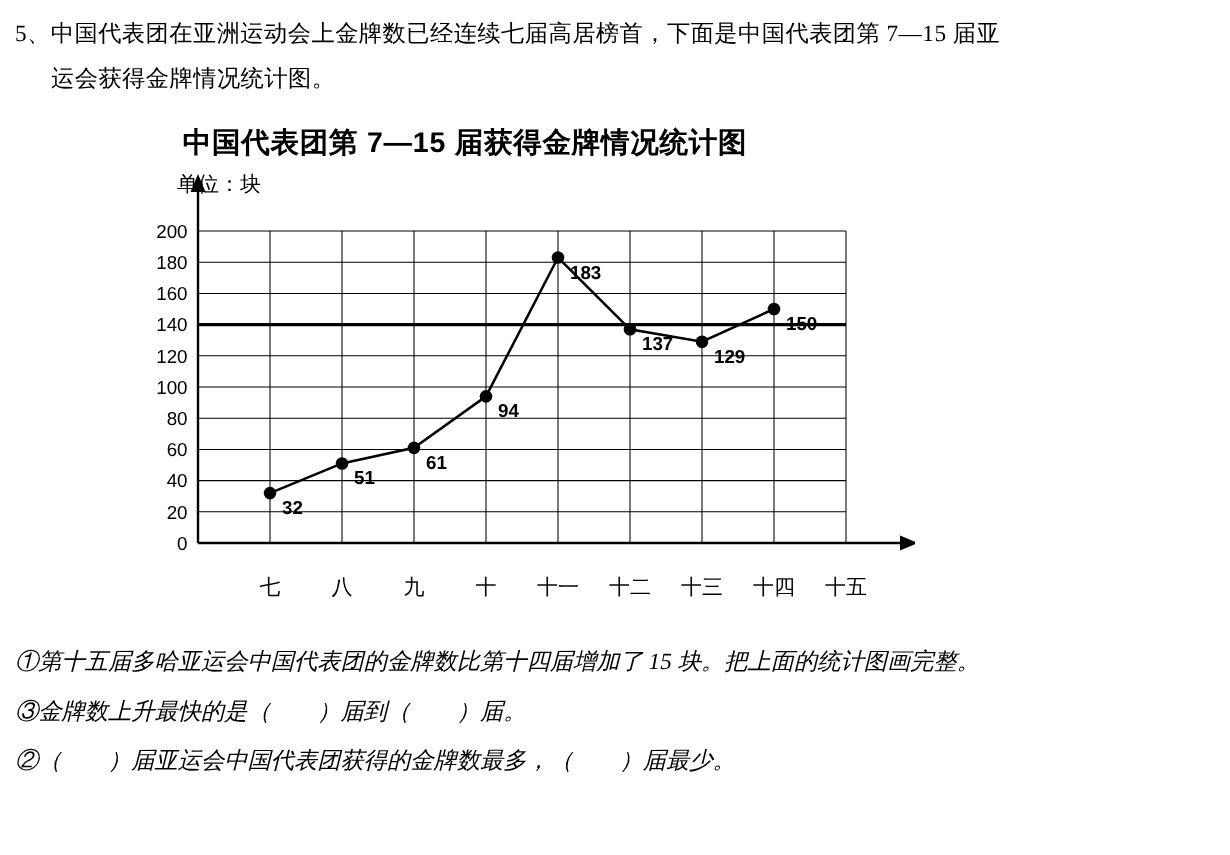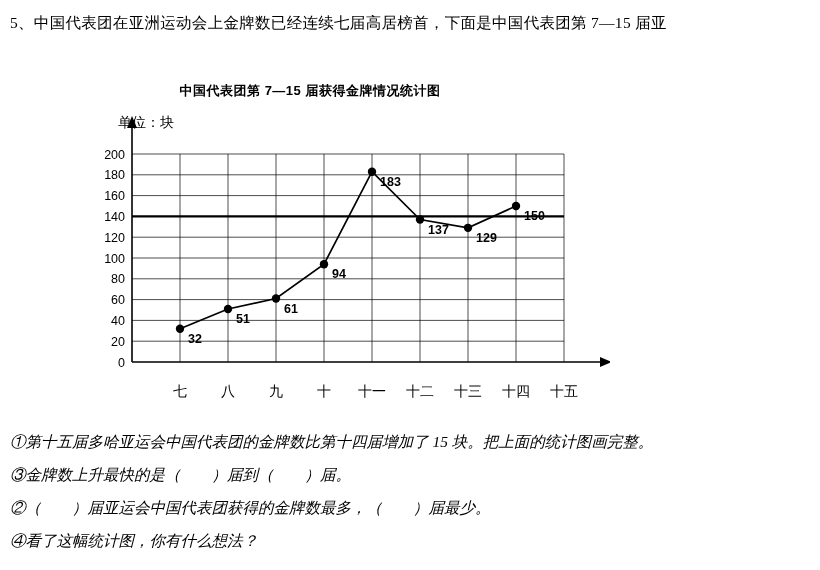--- a/index.html
+++ b/index.html
@@ -33,21 +33,21 @@
   .stem-line2 {
     display: block;
     margin-left: 24px;
   }
   .chart-title {
     position: absolute;
     left: 0;
     top: 82px;
     width: 620px;
     text-align: center;
-    font-size: 13px;
+    font-size: 19px;
     font-weight: bold;
     font-family: "Liberation Sans", "DejaVu Sans", sans-serif;
     letter-spacing: 0.5px;
   }
   .chart-area {
     position: absolute;
     left: 90px;
     top: 112px;
     width: 520px;
     height: 300px;
@@ -78,20 +78,21 @@
     white-space: pre;
   }
 </style>
 </head>
 <body>
 
 <div class="page">
 
   <div class="question-stem">
     <span>5、中国代表团在亚洲运动会上金牌数已经连续七届高居榜首，下面是中国代表团第 7—15 届亚</span>
+    <span class="stem-line2">运会获得金牌情况统计图。</span>
   </div>
 
   <div class="chart-title">中国代表团第 7—15 届获得金牌情况统计图</div>
 
   <div class="chart-area">
     <div class="unit-label">单位：块</div>
     <svg class="chart-svg" width="520" height="300" viewBox="0 0 520 300">
       <g id="chart-render">
           <line x1="42" y1="229.2" x2="474" y2="229.2" stroke="#000" stroke-width="0.7"></line>
           <line x1="42" y1="208.4" x2="474" y2="208.4" stroke="#000" stroke-width="0.7"></line>
@@ -154,16 +155,15 @@
           <circle cx="426" cy="94" r="4.2" fill="#000"></circle>
           <text x="434" y="108" text-anchor="start" font-size="12.5" font-weight="bold" font-family="&quot;Liberation Sans&quot;, &quot;DejaVu Sans&quot;, sans-serif" fill="#000">150</text>
         </g>
     </svg>
   </div>
 
   <div class="questions">
     <div>①第十五届多哈亚运会中国代表团的金牌数比第十四届增加了 15 块。把上面的统计图画完整。</div>
     <div>③金牌数上升最快的是（        ）届到（        ）届。</div>
     <div>②（        ）届亚运会中国代表团获得的金牌数最多，（        ）届最少。</div>
-    <div>④看了这幅统计图，你有什么想法？</div>
   </div>
 
 </div>
 
 </body></html>

